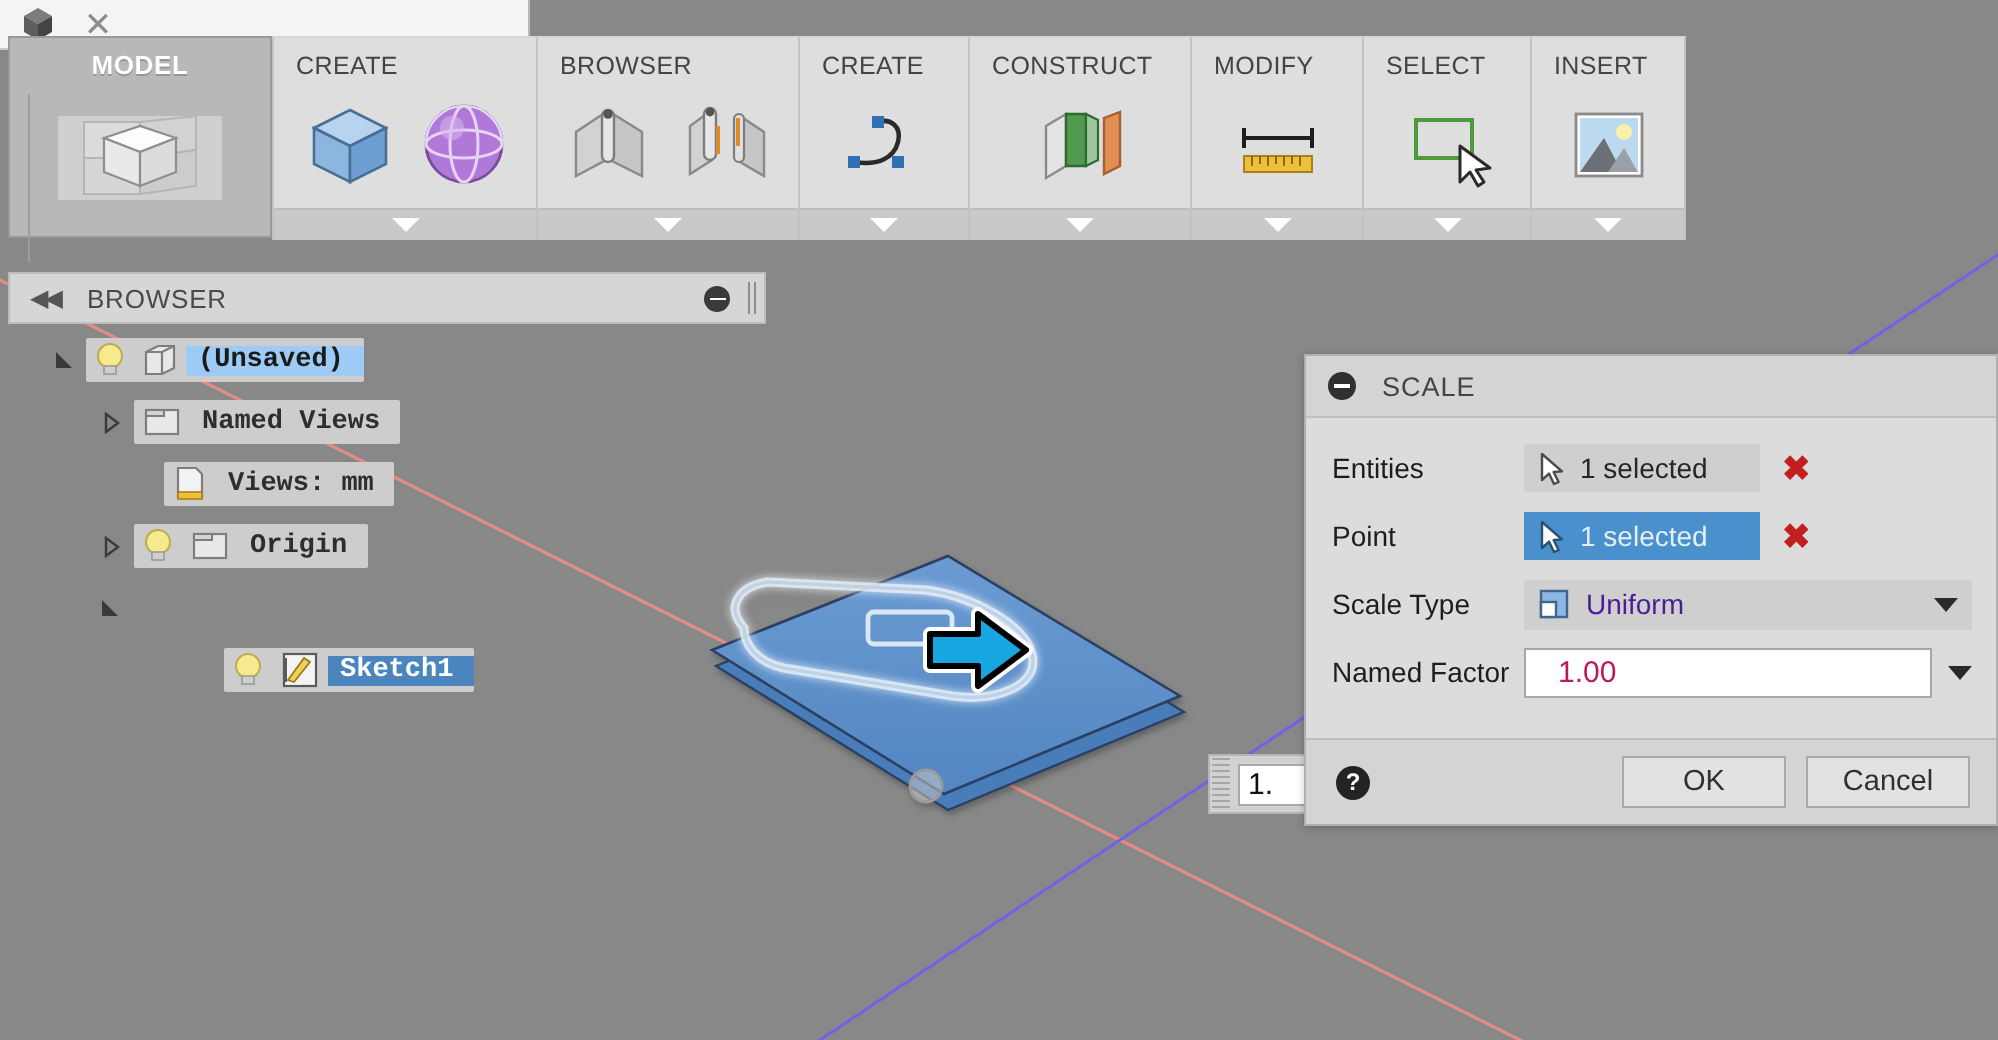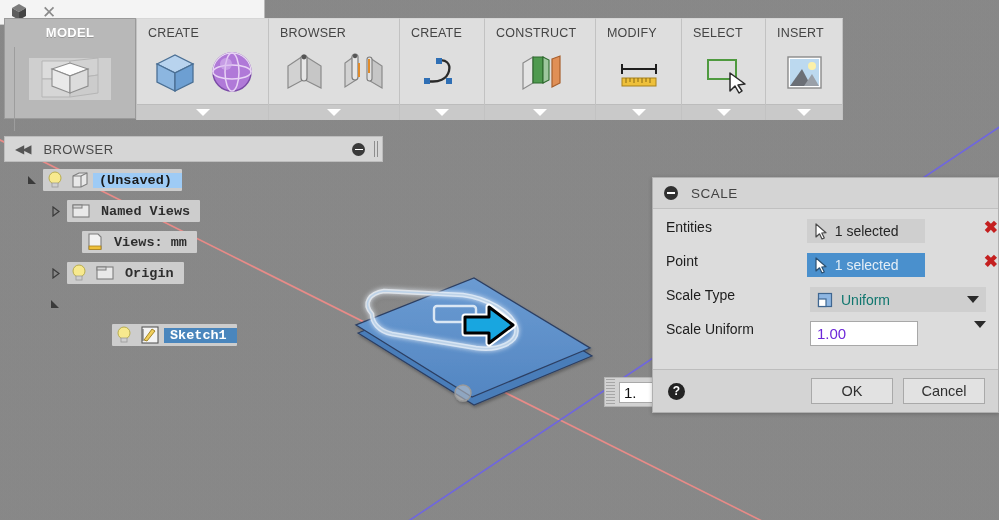--- a/index.html
+++ b/index.html
@@ -127,38 +127,38 @@
     height:30px;background:#d4d4d4;border-bottom:1px solid #c0c0c0;
     display:flex;align-items:center;
   }
   #scaledlg .dhdr .dmin{
     width:14px;height:14px;border-radius:50%;background:#303030;margin-left:11px;position:relative;
   }
   #scaledlg .dhdr .dmin:after{content:"";position:absolute;left:3px;top:6.2px;width:8px;height:1.8px;background:#fff;}
   #scaledlg .dhdr .dtitle{margin-left:13px;font-size:13.5px;color:#434343;letter-spacing:.5px;}
 
   #scaledlg .dbody{padding:10px 0 14px 0;}
-  .frow{display:flex;height:30px;margin-bottom:4px;padding-left:13px;gap:48px;}
+  .frow{display:flex;align-items:center;height:30px;margin-bottom:4px;padding-left:13px;}
   .frow .flabel{width:96px;font-size:14px;color:#1d1d1d;}
   .selfield{
     height:24px;min-width:118px;display:flex;align-items:center;background:#cfcfcf;
     border:1px solid transparent;box-sizing:border-box;padding:0 9px 0 5px;font-size:14px;color:#262626;
   }
   .selfield.active{background:#4a90cd;color:#e4eef6;}
   .xbtn{margin-left:11px;font-size:17px;font-weight:bold;color:#c41f1f;line-height:1;}
   .comborow{padding-left:13px;}
   .combo{
     height:25px;flex:1;margin-right:12px;background:#cfcfcf;display:flex;align-items:center;
-    font-size:14px;color:#0f766e;padding-left:6px;box-sizing:border-box;
+    font-size:14px;color:#4c1d95;padding-left:6px;box-sizing:border-box;
   }
   .combo .ctext{margin-left:7px;}
   .dcaret{width:0;height:0;border-left:6px solid transparent;border-right:6px solid transparent;border-top:7px solid #2a2a2a;margin-left:auto;margin-right:7px;}
   .txtfield{
     height:25px;flex:1;margin-right:8px;background:#ffffff;border:1px solid #a8a8a8;box-sizing:border-box;
-    display:flex;align-items:center;padding-left:6px;font-size:15px;color:#6d28d9;
+    display:flex;align-items:center;padding-left:16px;font-size:15px;color:#be185d;
   }
   .outcaret{width:0;height:0;border-left:6px solid transparent;border-right:6px solid transparent;border-top:7px solid #2a2a2a;margin-right:12px;}
 
   #scaledlg .dfoot{
     height:42px;background:#d4d4d4;border-top:1px solid #bdbdbd;
     display:flex;align-items:center;
   }
   #scaledlg .dfoot .helpbtn{
     width:17px;height:17px;border-radius:50%;background:#232323;color:#fff;margin-left:15px;
     font-size:12px;font-weight:bold;display:flex;align-items:center;justify-content:center;
@@ -564,21 +564,21 @@
         <svg width="18" height="18" viewBox="0 0 18 18">
           <rect x="2.5" y="2.5" width="13" height="13" fill="#8eb6e2" stroke="#3f6690" stroke-width="1.2"></rect>
           <rect x="2.5" y="8" width="7.5" height="7.5" fill="#ffffff" stroke="#3f6690" stroke-width="1.2"></rect>
         </svg>
         <span class="ctext">Uniform</span>
         <span class="dcaret"></span>
       </span>
     </div>
 
     <div class="frow comborow">
-      <span class="flabel">Scale Uniform</span>
+      <span class="flabel">Named Factor</span>
       <span class="txtfield">1.00</span>
       <span class="outcaret"></span>
     </div>
 
   </div>
 
   <div class="dfoot">
     <span class="helpbtn">?</span>
     <span class="spacer"></span>
     <span class="dbtn" id="btnok">OK</span>

